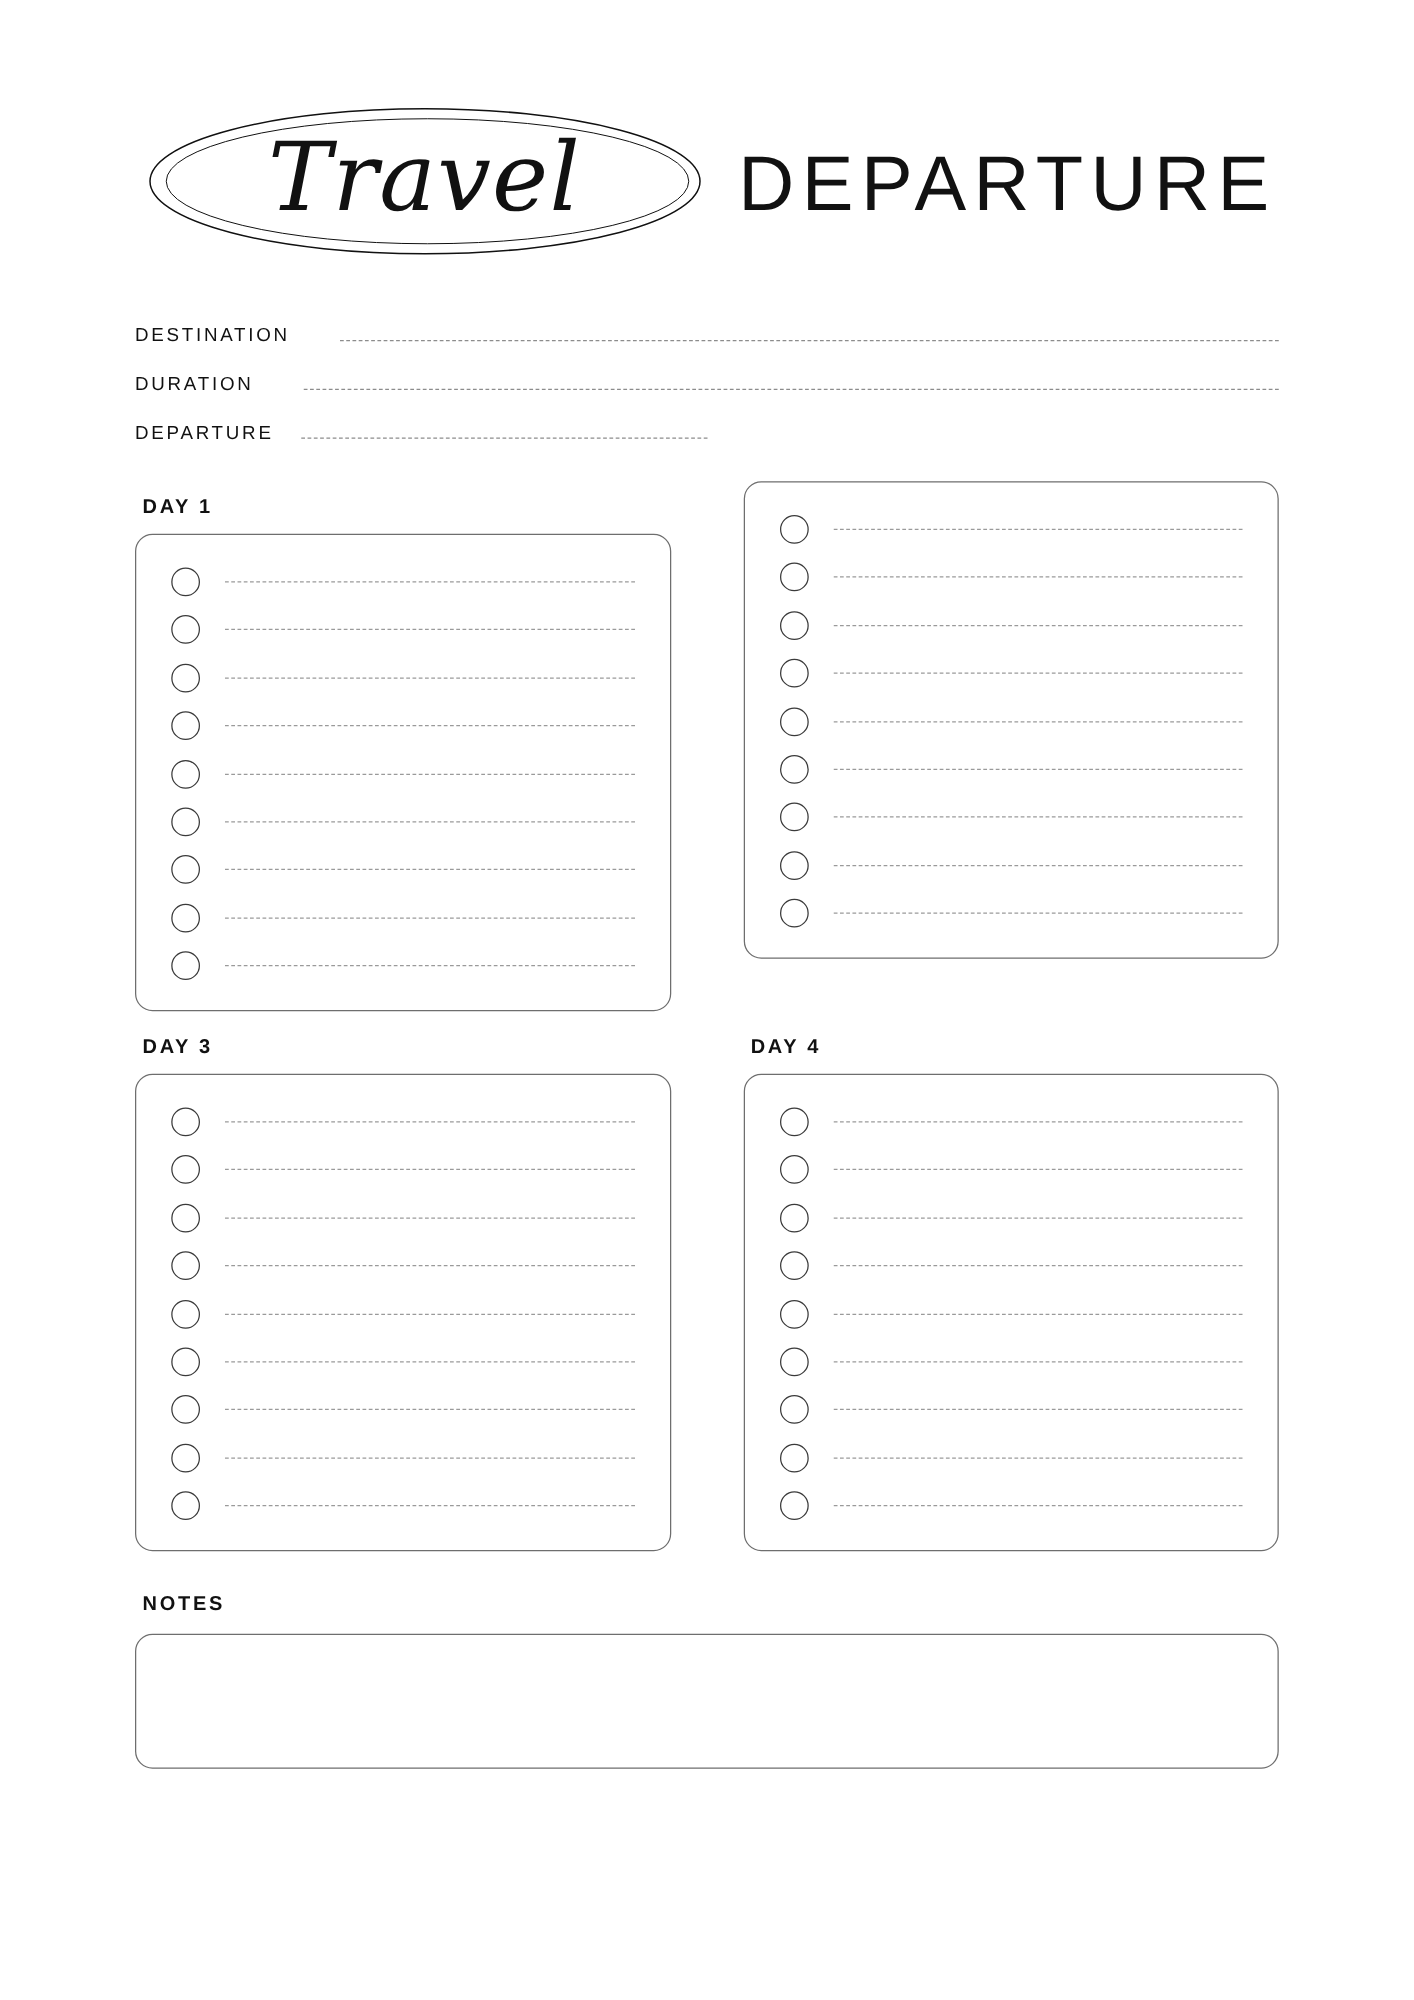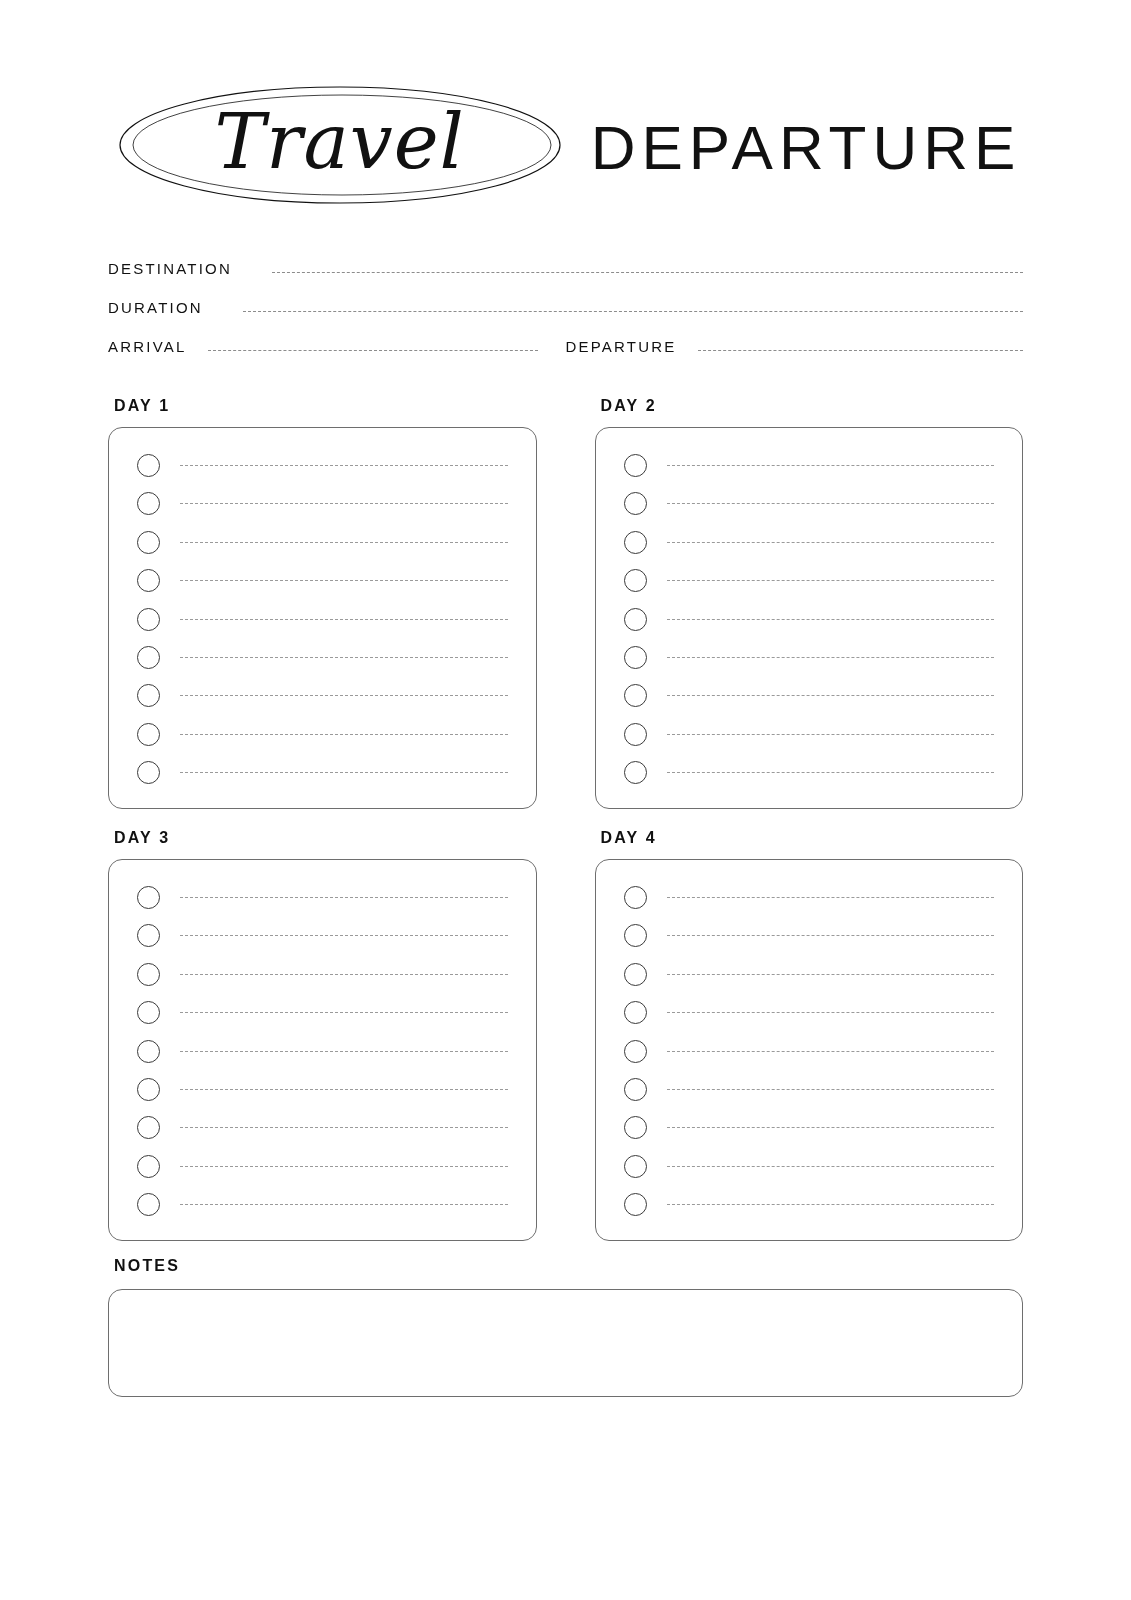--- a/index.html
+++ b/index.html
@@ -136,21 +136,21 @@
     flex: 0 0 auto;
   }
   .check-line {
     flex: 1;
     border-bottom: 1px dashed #9a9a9a;
     height: 1px;
   }
 
   
   .notes {
-    margin: 16px 108px 0 108px;
+    margin: 34px 108px 0 108px;
   }
   .notes-label {
     font-size: 16px;
     font-weight: bold;
     letter-spacing: 2.2px;
     color: #111;
     margin: 0 0 14px 6px;
   }
   .notes-box {
     border: 1px solid #6e6e6e;
@@ -182,24 +182,20 @@
       <span class="field-label">DESTINATION</span>
       <span class="dotline"></span>
     </div>
 
     <div class="field-row wide">
       <span class="field-label">DURATION</span>
       <span class="dotline"></span>
     </div>
 
     <div class="field-row">
-      <div class="half-left">
-        <span class="field-label">ARRIVAL</span>
-        <span class="dotline"></span>
-      </div>
       <div class="half-right">
         <span class="field-label">DEPARTURE</span>
         <span class="dotline"></span>
       </div>
     </div>
 
   </div>
 
   <div class="days">
 
@@ -239,21 +235,20 @@
             <span class="check-line"></span>
           </div>
         <div class="check-row">
             <span class="circle"></span>
             <span class="check-line"></span>
           </div>
       </div>
     </div>
 
     <div class="day-block">
-      <div class="day-label">DAY 2</div>
       <div class="day-box">
         <div class="check-row">
             <span class="circle"></span>
             <span class="check-line"></span>
           </div>
         <div class="check-row">
             <span class="circle"></span>
             <span class="check-line"></span>
           </div>
         <div class="check-row">

